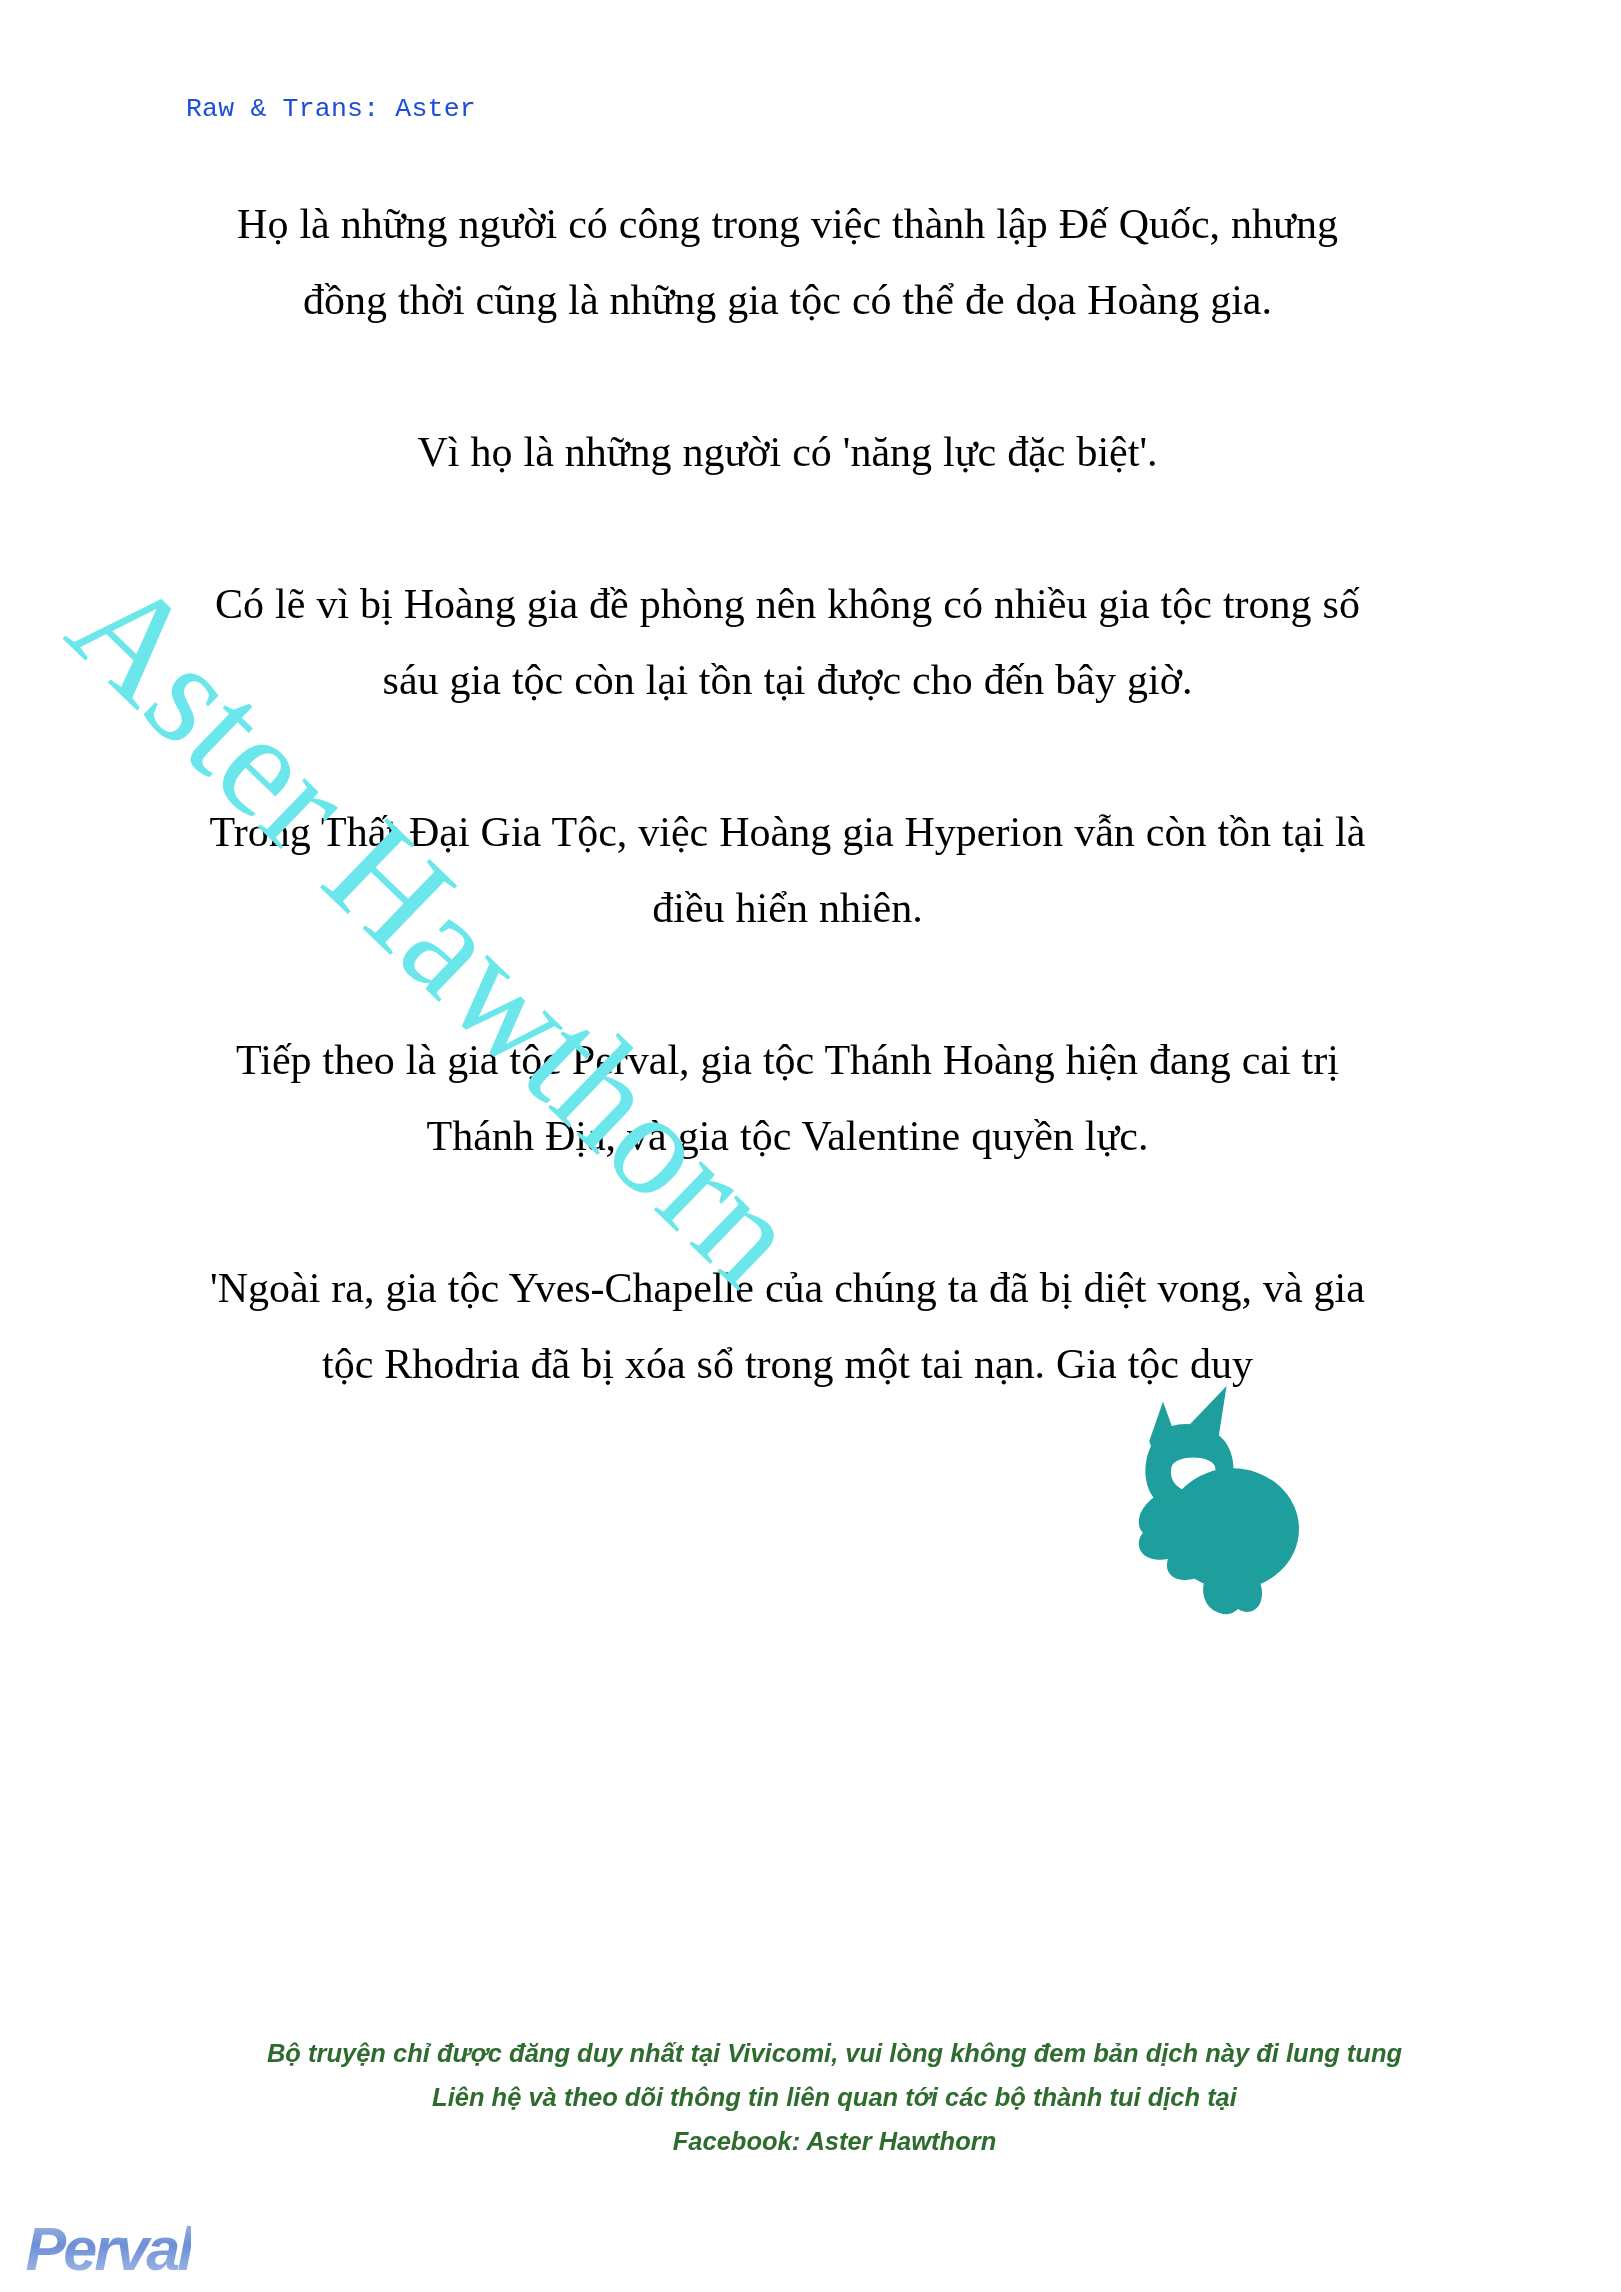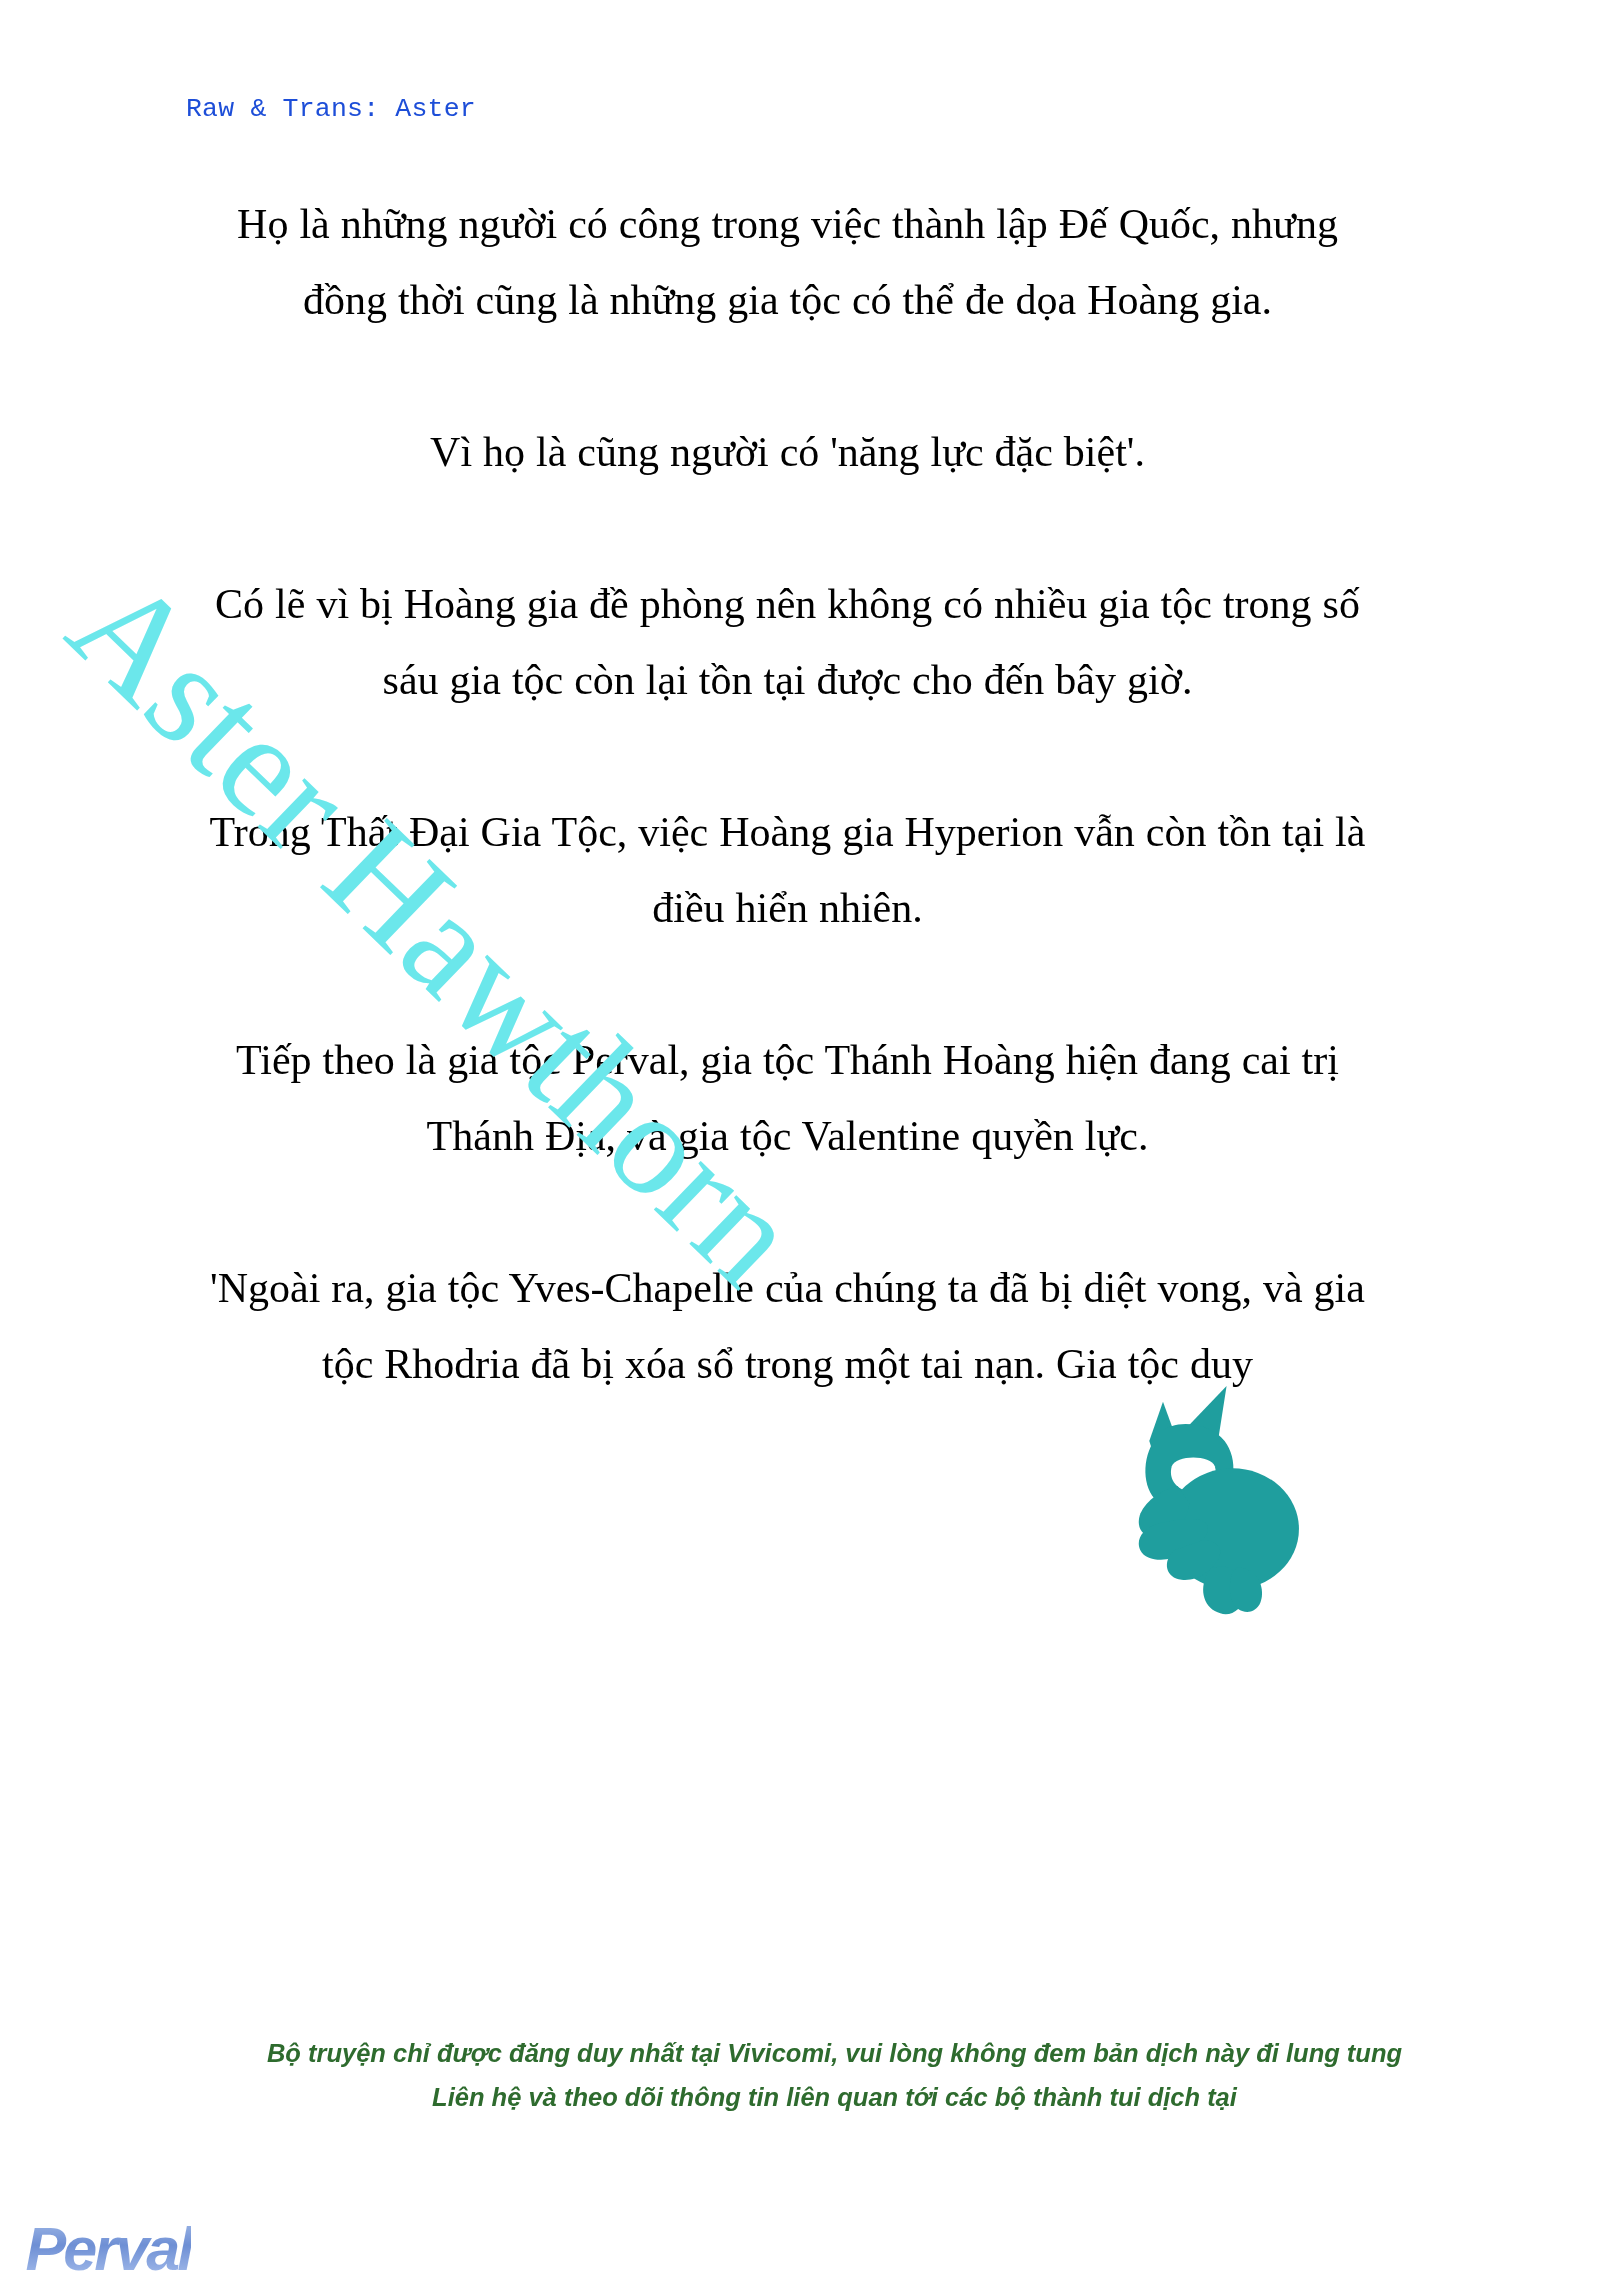--- a/index.html
+++ b/index.html
@@ -154,30 +154,31 @@
         <path d="M58 178 C46 190 50 206 66 208 C82 210 98 198 104 186 C110 174 98 166 86 168 Z"></path>
 
         <path d="M96 196 C84 212 86 232 100 240 C114 248 128 240 130 224 C132 208 120 196 108 194 Z"></path>
         <path d="M118 200 C112 218 116 236 128 240 C140 244 150 234 148 218 C146 202 132 194 122 196 Z"></path>
       </g>
     </svg>
   </div>
 
   <div id="content">
     <p class="para">Họ là những người có công trong việc thành lập Đế Quốc, nhưng đồng thời cũng là những gia tộc có thể đe dọa Hoàng gia.</p>
-    <p class="para">Vì họ là cũng người có 'năng lực đặc biệt'.</p>
+    <p class="para">Vì họ là những người có 'năng lực đặc biệt'.</p>
     <p class="para">Có lẽ vì bị Hoàng gia đề phòng nên không có nhiều gia tộc trong số sáu gia tộc còn lại tồn tại được cho đến bây giờ.</p>
     <p class="para">Trong Thất Đại Gia Tộc, việc Hoàng gia Hyperion vẫn còn tồn tại là điều hiển nhiên.</p>
     <p class="para">Tiếp theo là gia tộc Perval, gia tộc Thánh Hoàng hiện đang cai trị Thánh Địa, và gia tộc Valentine quyền lực.</p>
     <p class="para">'Ngoài ra, gia tộc Yves-Chapelle của chúng ta đã bị diệt vong, và gia tộc Rhodria đã bị xóa sổ trong một tai nạn. Gia tộc duy</p>
   </div>
 
   <div id="footer-note">
     <span class="fn-line">Bộ truyện chỉ được đăng duy nhất tại Vivicomi, vui lòng không đem bản dịch này đi lung tung</span>
     <span class="fn-line">Liên hệ và theo dõi thông tin liên quan tới các bộ thành tui dịch tại</span>
+    <span class="fn-line">Facebook: Aster Hawthorn</span>
   </div>
 
   <div id="logo">
     <span class="logo-text">Perval</span>
   </div>
 
 </div>
 
 
 </body></html>

